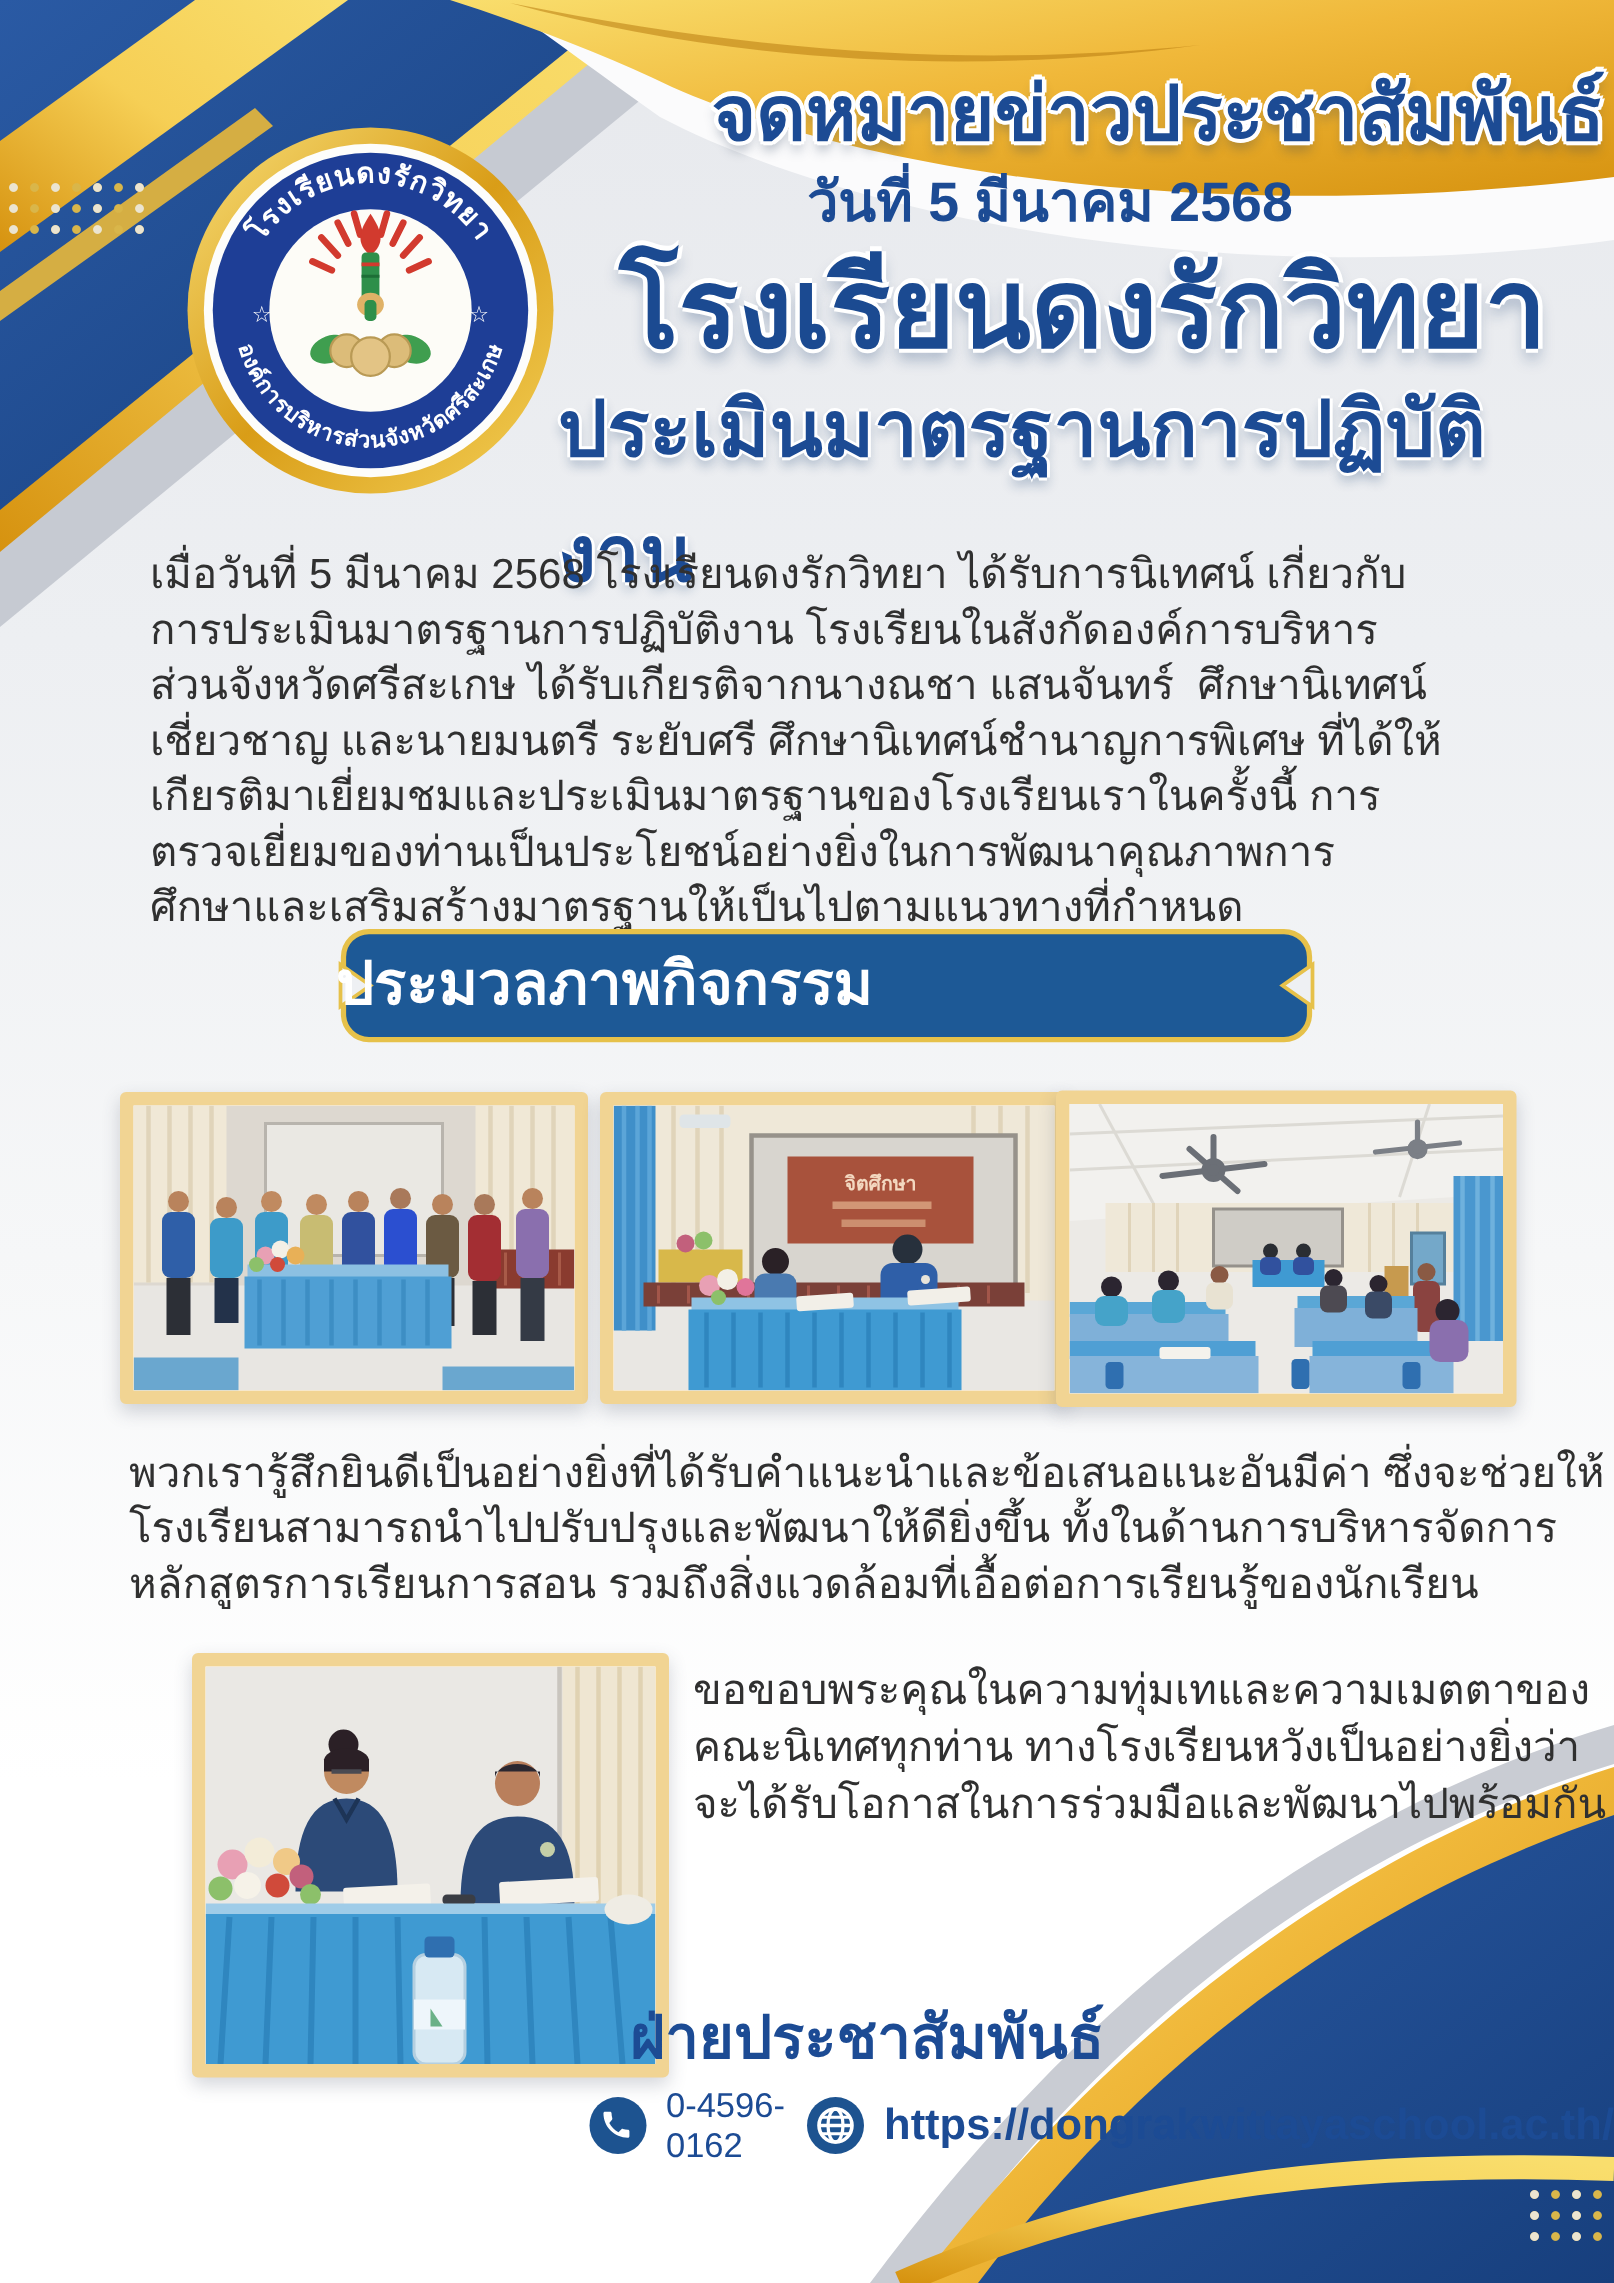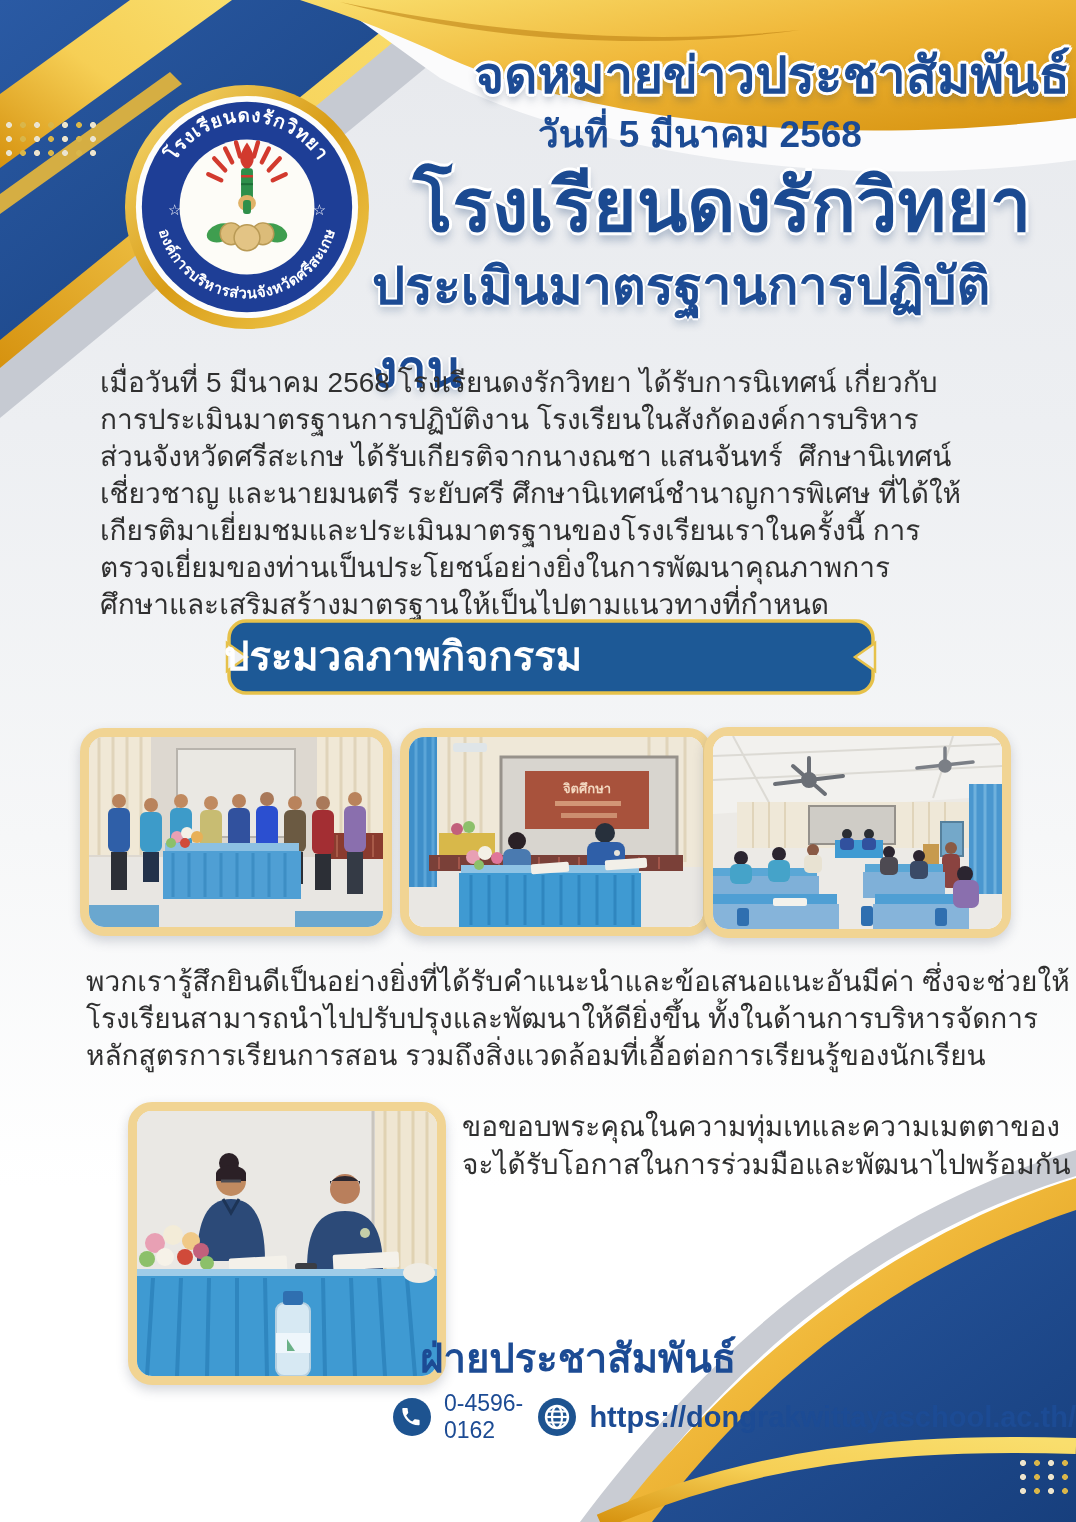--- a/index.html
+++ b/index.html
@@ -28,21 +28,21 @@
     text-shadow:-2px 0 #fff,2px 0 #fff,0 -2px #fff,0 2px #fff,0 5px 8px rgba(21,58,110,.3);}
   .para{position:absolute;color:#303030;font-size:28px;line-height:37px;}
   .para div{white-space:pre;}
   .para1{left:100px;top:364px;}
   .para2{left:86px;top:963px;}
   .para3{left:462px;top:1108px;line-height:38px;}
   .banner{position:absolute;left:224px;top:616px;width:654px;height:82px;}
   .banner svg{position:absolute;left:0;top:0;}
   .banner-label{position:absolute;left:0;top:0;width:654px;height:82px;line-height:80px;
     font-size:40px;font-weight:bold;color:#ffffff;}
-  .photo{position:absolute;background:#fff;border:9px solid #f1d493;border-radius:24px;
+  .photo{position:absolute;background:#fff;border:9px solid #f1d493;border-radius:4px;
     overflow:hidden;box-shadow:0 5px 12px rgba(60,70,90,.22);}
   .photo svg{display:block;}
   .logo{position:absolute;left:123px;top:83px;width:248px;height:248px;}
   .dept{position:absolute;left:420px;top:1326px;width:400px;text-align:left;
     font-size:40px;font-weight:bold;color:#1c4b94;}
   .contact{position:absolute;left:392px;top:1390px;display:flex;align-items:center;gap:12px;}
   .contact .num{font-size:23px;font-weight:normal;color:#1c4b94;}
   .contact .url{font-size:29px;font-weight:bold;color:#1c4b94;}
   .cicon{width:40px;height:40px;flex:0 0 auto;}
 </style>
@@ -520,20 +520,21 @@
         <rect x="139" y="222" width="34" height="20" fill="#eef6fb"></rect>
         <rect x="146" y="180" width="20" height="14" rx="3" fill="#2f6fb0"></rect>
         <path d="M150,228 l8,12 h-8 z" fill="#49a06a" opacity="0.8"></path>
       </g>
       <ellipse cx="282" cy="162" rx="16" ry="10" fill="#efece4"></ellipse>
     </svg>
   </div>
 
   <div class="para para3">
     <div>ขอขอบพระคุณในความทุ่มเทและความเมตตาของ</div>
+    <div>คณะนิเทศทุกท่าน ทางโรงเรียนหวังเป็นอย่างยิ่งว่า</div>
     <div>จะได้รับโอกาสในการร่วมมือและพัฒนาไปพร้อมกัน</div>
   </div>
 
   <div class="dept">ฝ่ายประชาสัมพันธ์</div>
 
   <div class="contact">
     <svg class="cicon" viewBox="0 0 40 40">
       <circle cx="20" cy="20" r="19" fill="#1d5390"></circle>
       <path d="M14.2 18.4c1.3 2.6 3.5 4.8 6.1 6.1l2-2c.3-.3.7-.4 1-.2 1 .3 2.2.5 3.3.5.6 0 1 .4 1 1v3.4c0 .6-.4 1-1 1-9 0-16.3-7.3-16.3-16.3 0-.6.4-1 1-1h3.4c.6 0 1 .4 1 1 0 1.2.2 2.3.5 3.3.1.3 0 .7-.2 1l-1.8 2.2z" fill="#fff"></path>
     </svg>

